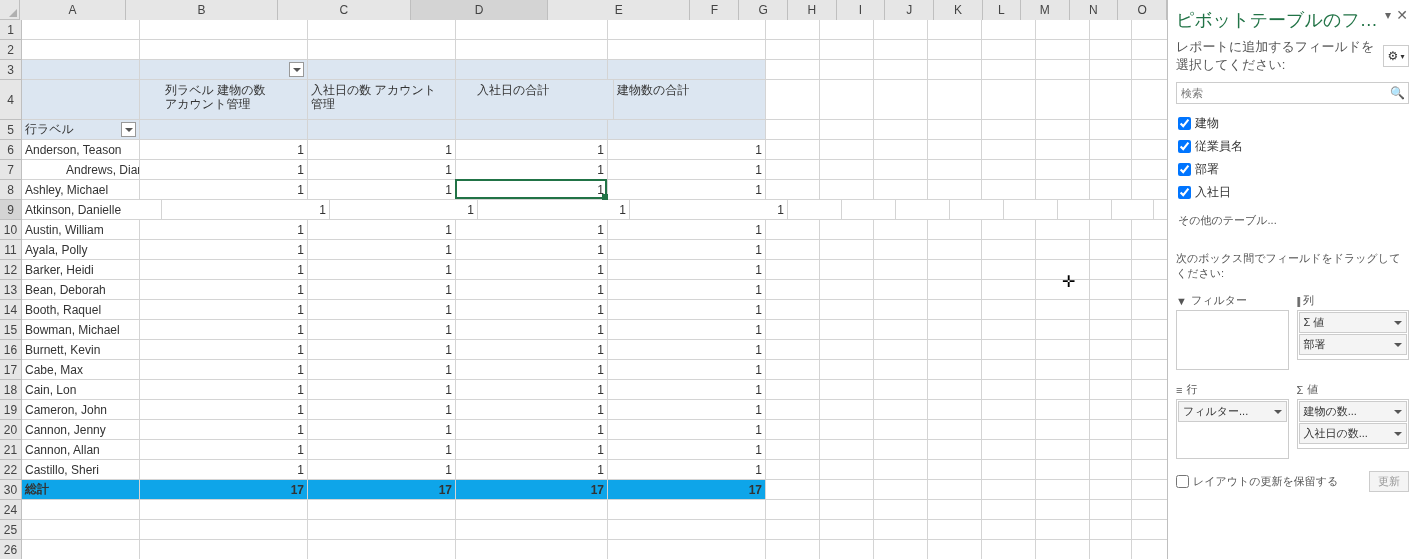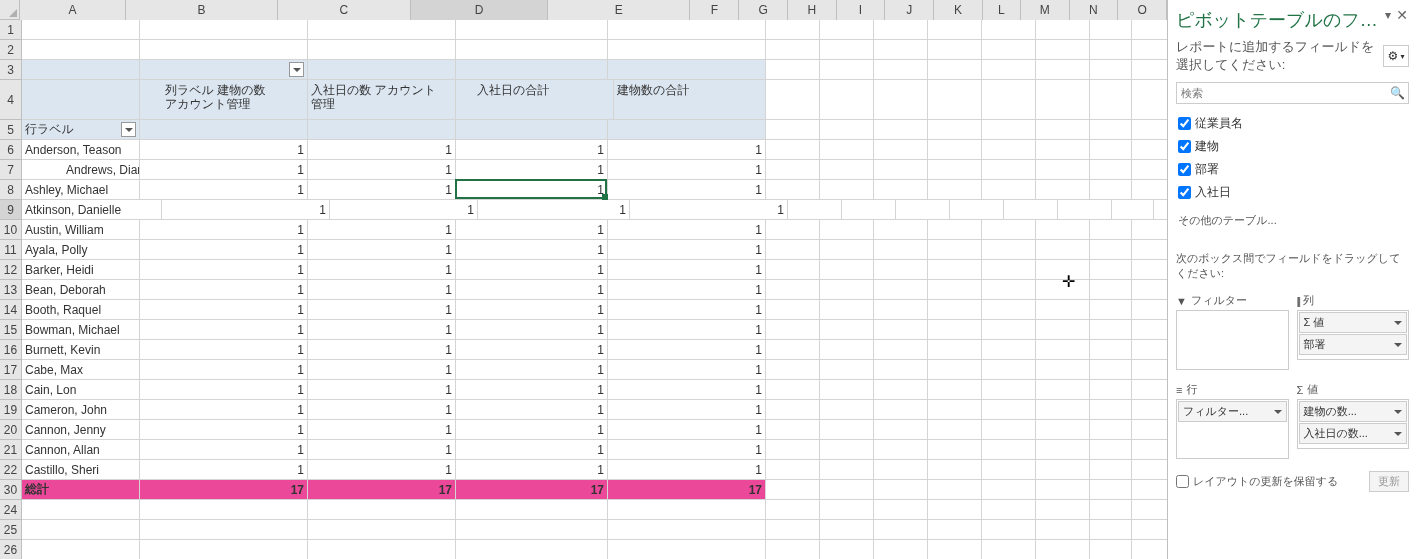--- a/index.html
+++ b/index.html
@@ -103,21 +103,21 @@
   align-items: center;
   overflow: hidden;
   white-space: nowrap;
 }
 .cell.right { justify-content: flex-end; }
 .cell.wrap { white-space: normal; line-height: 1.2; align-items: flex-start; padding-top: 3px;}
 .pivot-hd {
   background: #dce6f1;
 }
 .pivot-total {
-  background: #ec4899;
+  background: #0ea5e9;
   font-weight: bold;
   text-align: right;
 }
 .dropdown-btn {
   width: 15px;
   height: 15px;
   border: 1px solid #999;
   background: #fff;
   display: inline-flex;
   align-items: center;
@@ -781,25 +781,25 @@
         <span style="margin-left:2px;font-size:8px;">▾</span>
       </div>
     </div>
     <div class="search-box">
       <input type="text" placeholder="検索" style="">
       <span class="search-icon">🔍</span>
     </div>
     <div class="field-list" id="fieldlist">
         <label class="field-item">
           <input type="checkbox" checked="" style=""> 
-          <span>従業員名</span>
+          <span>建物</span>
         </label>
         <label class="field-item">
           <input type="checkbox" checked="" style=""> 
-          <span>建物</span>
+          <span>従業員名</span>
         </label>
         <label class="field-item">
           <input type="checkbox" checked="" style=""> 
           <span>部署</span>
         </label>
         <label class="field-item">
           <input type="checkbox" checked="" style=""> 
           <span>入社日</span>
         </label>
       </div>

